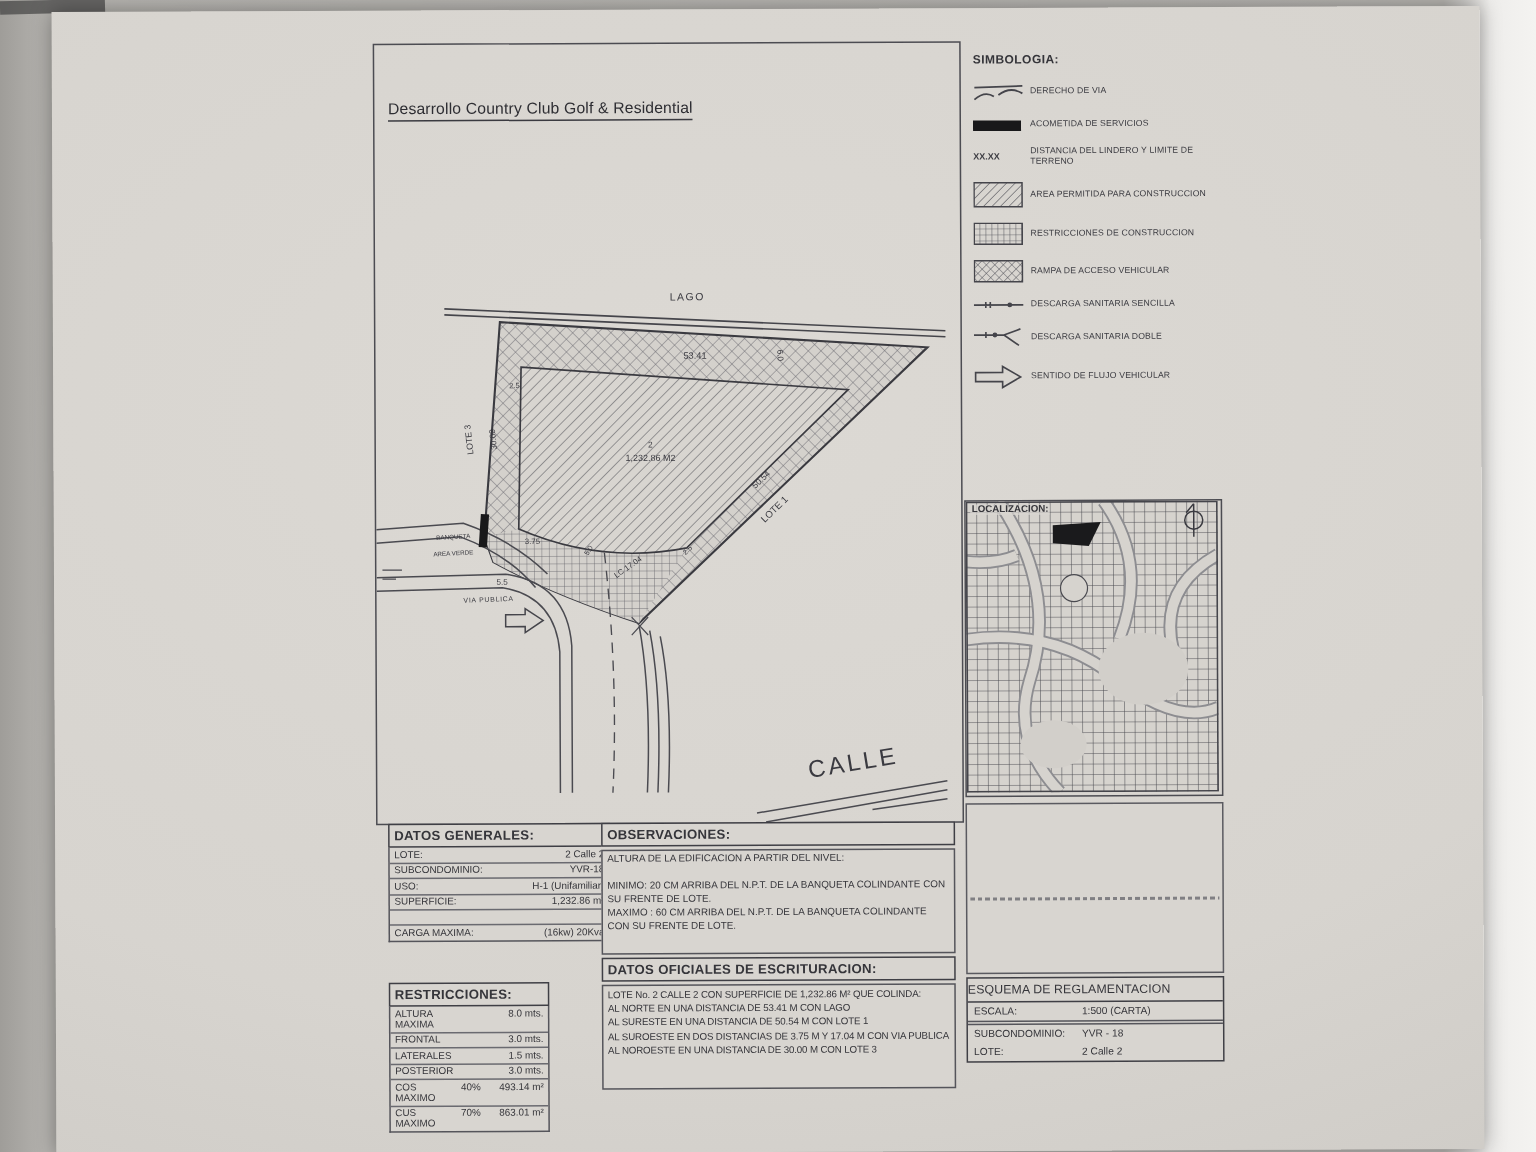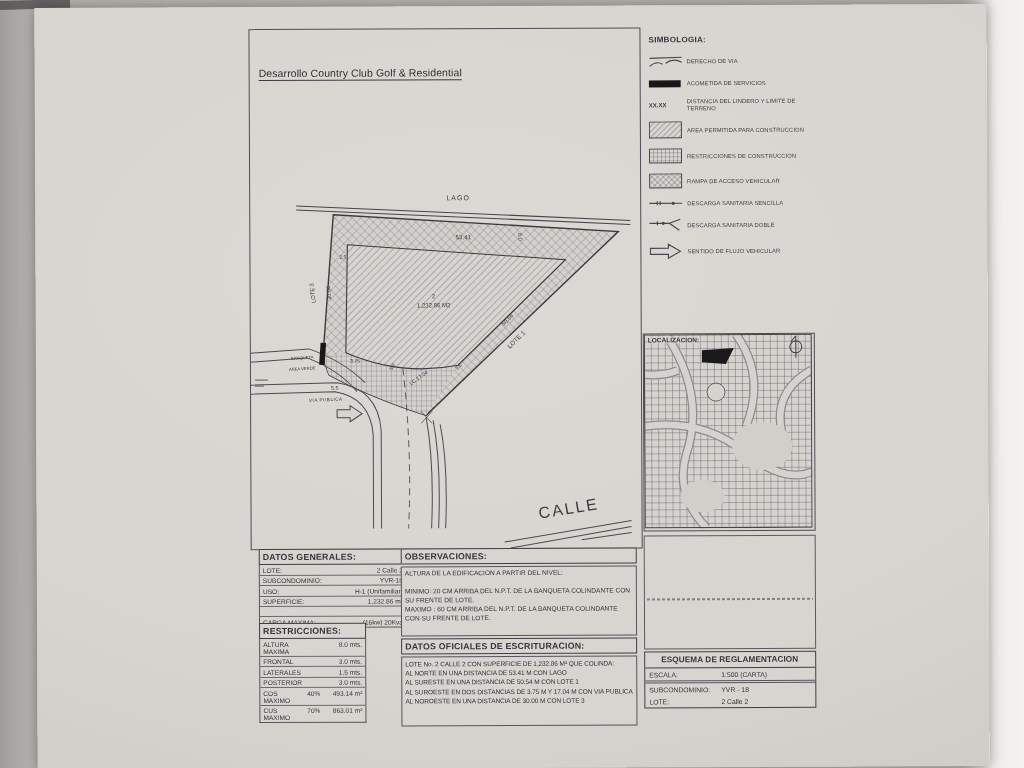--- a/index.html
+++ b/index.html
@@ -31,34 +31,34 @@
   .legend-row{display:flex;align-items:center;margin-bottom:9px;}
   .legend-sym{width:38px;flex:0 0 38px;display:flex;align-items:center;justify-content:flex-start;}
   .legend-label{font-size:5.8px;line-height:1.25;letter-spacing:.1px;color:#3c3c42;width:118px;}
   .legend-code{font-size:6px;font-weight:bold;color:#3c3c42;}
   .loc-box{left:607px;top:328px;width:170px;height:196px;border:1px solid #4c4c52;background:#d9d6d1;}
   .loc-title{position:absolute;left:3px;top:2px;font-size:6.5px;font-weight:bold;z-index:2;background:rgba(217,214,209,.7);padding:0 1px;}
   .fineprint-box{left:607px;top:530px;width:170px;height:112px;border:1px solid #5a5a60;background:#d8d5d0;}
   .fineprint-line{position:absolute;left:2px;right:2px;top:55%;height:2px;
     background:repeating-linear-gradient(90deg,#6a6a70 0 3px,transparent 3px 5px);opacity:.8;}
   .esquema{left:607px;top:646px;width:170px;border:1.2px solid #3f3f45;background:#d8d5d0;}
-  .esquema-title{font-size:8.2px;font-weight:bold;padding:3px 16px;border-bottom:1.4px solid #3f3f45;letter-spacing:.1px;}
+  .esquema-title{font-size:8.2px;font-weight:normal;padding:3px 0;border-bottom:1.4px solid #3f3f45;letter-spacing:.1px;}
   .esquema-row{display:flex;font-size:6.8px;padding:3px 4px 2px 4px;}
   .esquema-row.sep{border-bottom:1px solid #55555b;}
   .esquema-row .lbl{width:72px;}
   .esquema-sub{border-top:1px solid #55555b;margin-top:1px;}
   
   .tbl{background:#d8d5d0;}
   .tbl-title{border:1.2px solid #3f3f45;font-weight:bold;font-size:8.8px;padding:2px 3px;letter-spacing:.2px;}
   .dg{left:222px;top:542px;width:148px;}
   .dg-body{border:1px solid #55555b;border-top:none;}
   .dg-row{display:flex;justify-content:space-between;font-size:6.6px;padding:1.6px 3px 1px 3px;border-bottom:1px solid #6a6a70;}
   .dg-row .val{text-align:right;}
   .dg-gap{height:9px;border-bottom:1px solid #6a6a70;}
-  .rs{left:222px;top:616px;width:107px;}
+  .rs{left:222px;top:648px;width:107px;}
   .rs-body{border:1px solid #55555b;border-top:none;}
   .rs-row{display:flex;font-size:6.6px;padding:1.5px 3px 1px 3px;border-bottom:1px solid #6a6a70;}
   .rs-row .lbl{flex:1;}
   .rs-row .pct{width:22px;text-align:right;margin-right:4px;}
   .rs-row .val{width:38px;text-align:right;}
   .obs{left:364px;top:542px;width:236px;}
   .obs-body{border:1px solid #55555b;margin-top:2px;padding:2px 3px;font-size:6.6px;line-height:1.35;min-height:64px;}
   .obs-intro{margin-bottom:9px;}
   .esc{left:364px;top:632px;width:236px;}
   .esc-body{border:1px solid #55555b;margin-top:2px;padding:2px 3px;font-size:6.5px;line-height:1.42;min-height:64px;letter-spacing:-.1px;}

